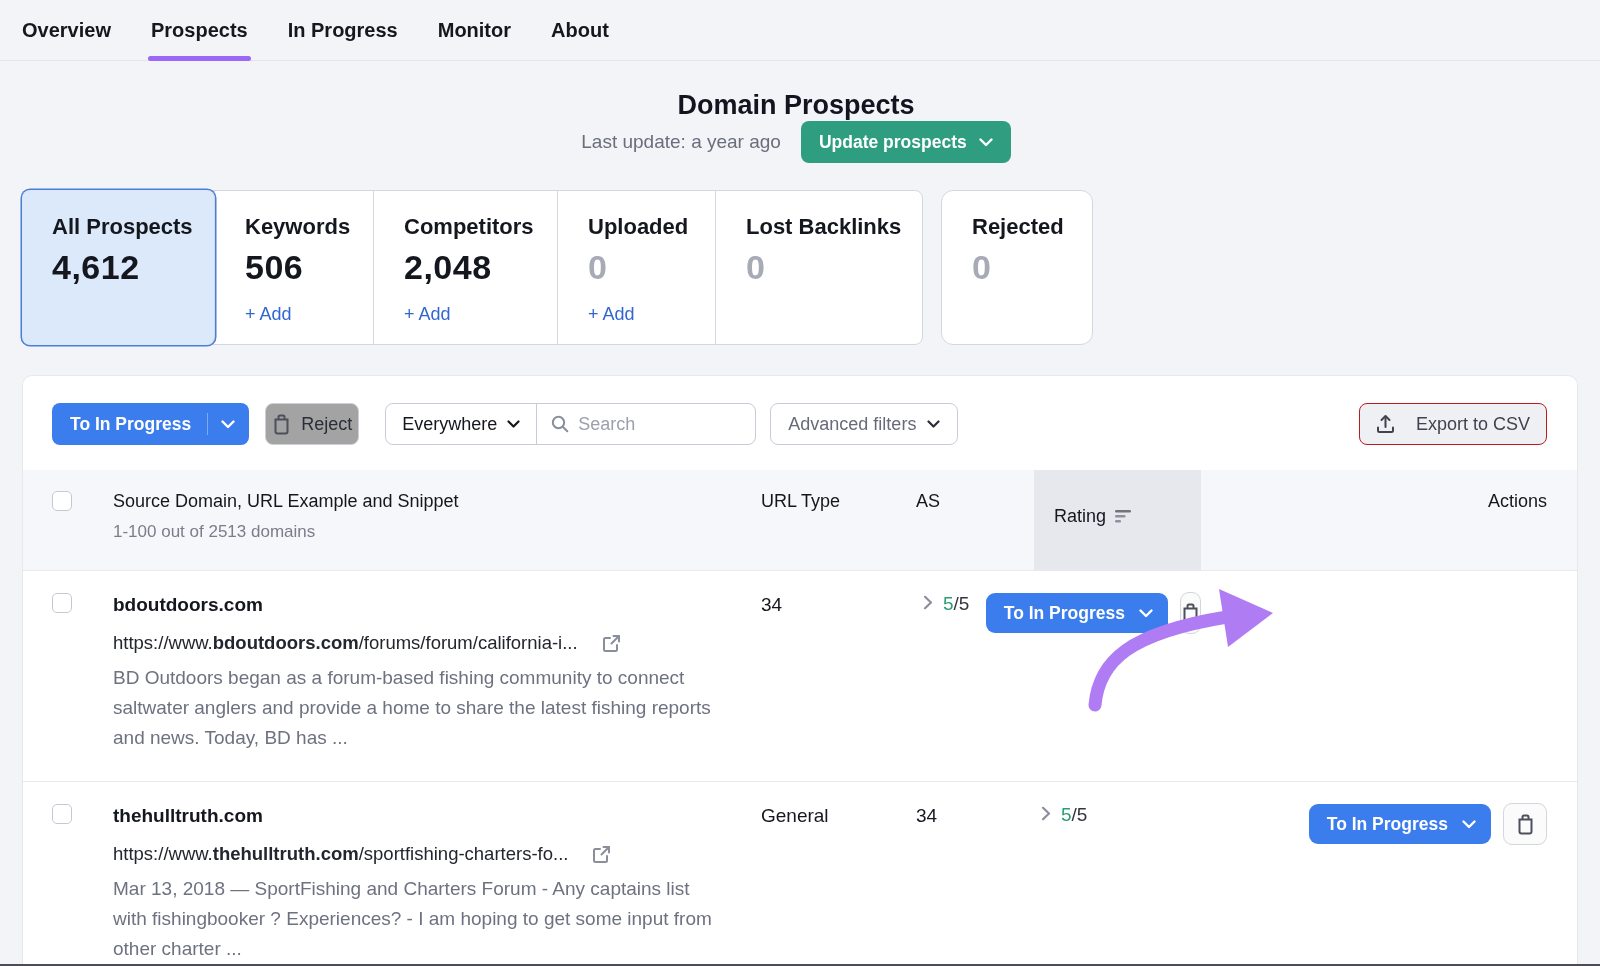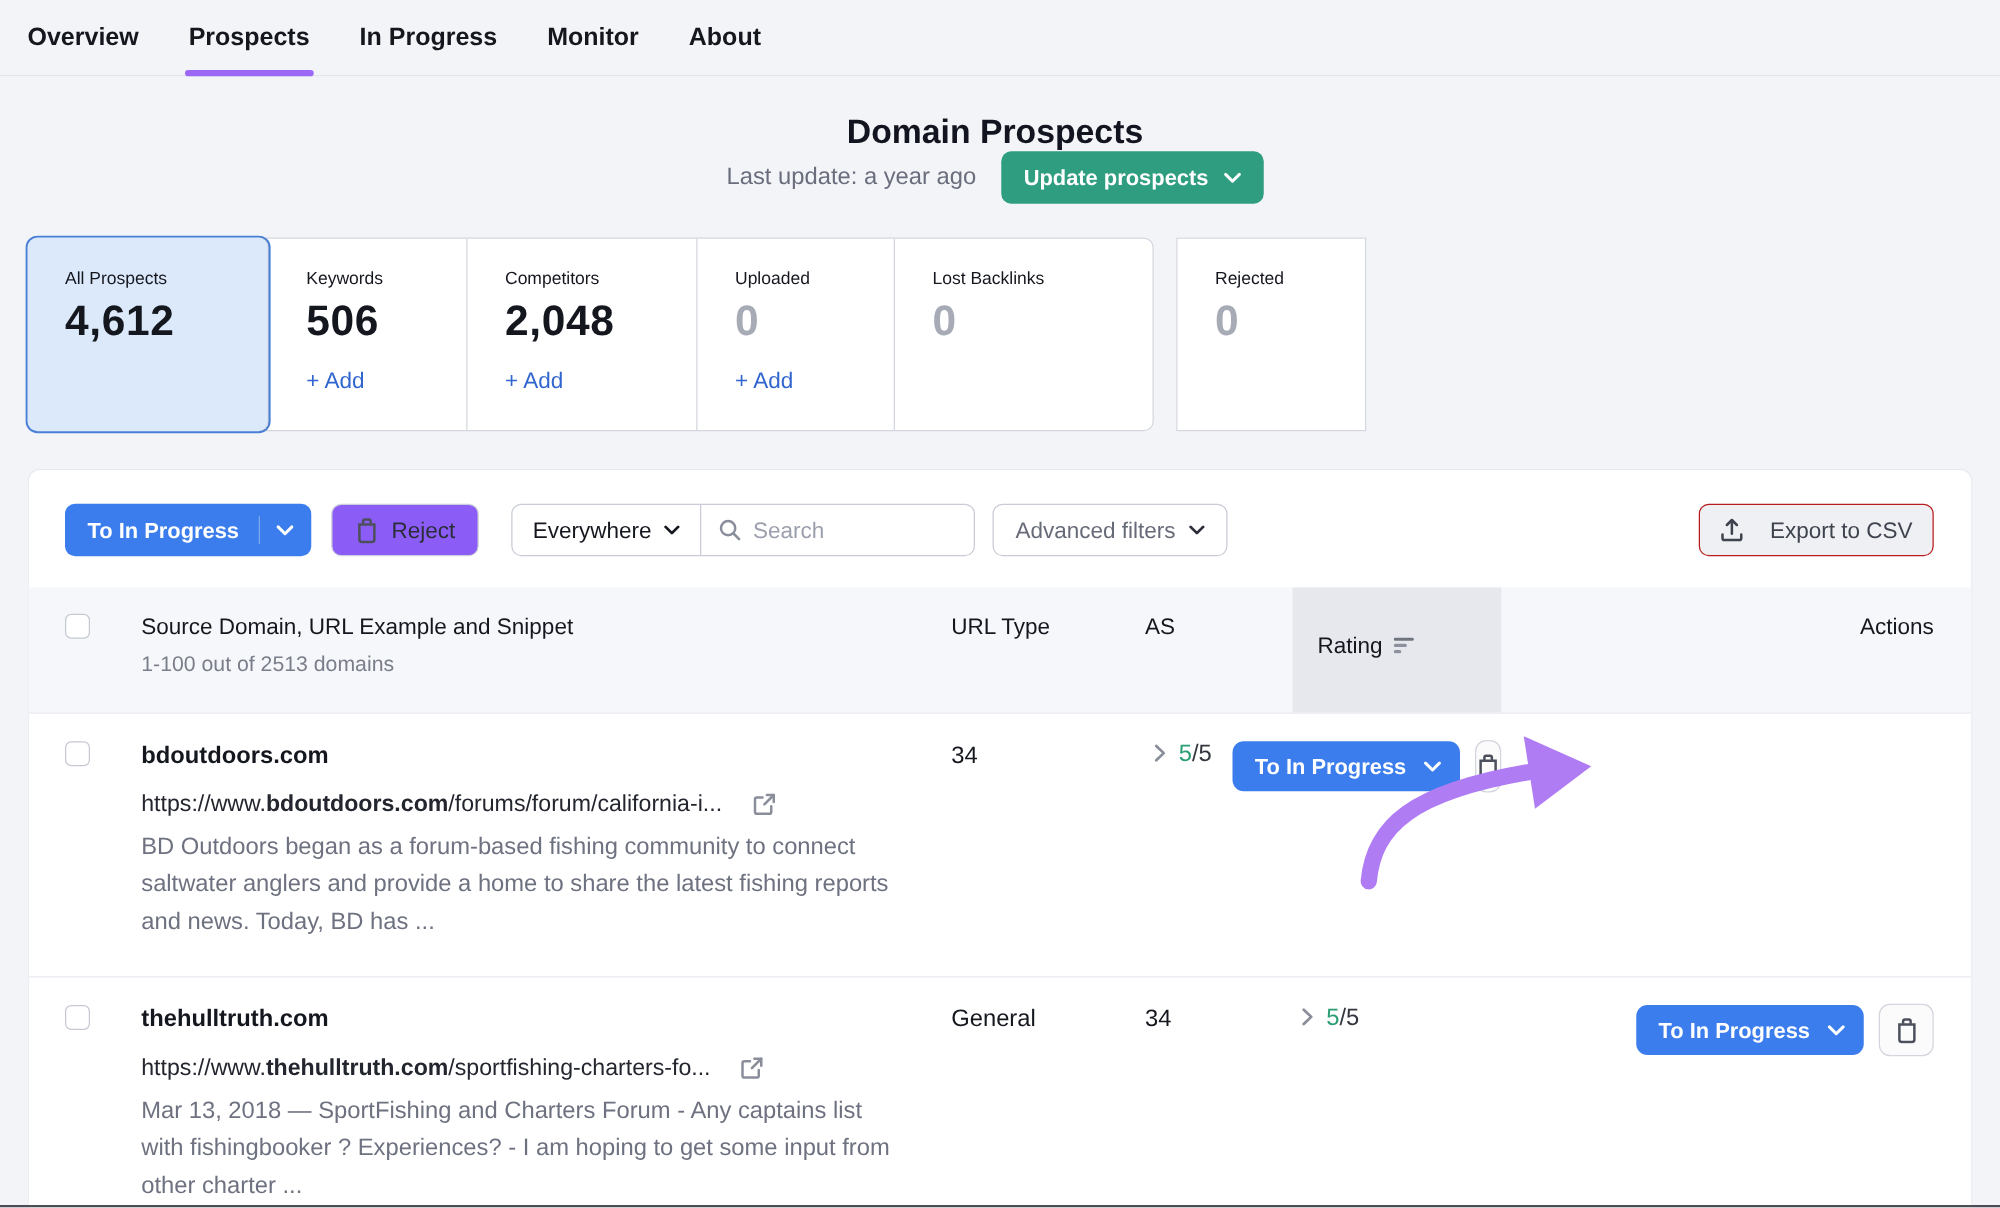--- a/index.html
+++ b/index.html
@@ -76,29 +76,29 @@
   }
   .stat-card:last-child { border-right: none; }
   .stat-card.selected {
     background: #dce9fa;
     border-radius: 8px;
     box-shadow: 0 0 0 1.5px #4a7fd6;
     z-index: 1;
     margin: -1px 0 -1px -1px;
     padding-top: 24px;
   }
-  .stat-label { font-size: 14px; color: #15171f; margin-bottom: 8px; white-space: nowrap; }
+  .stat-label { font-size: 22px; color: #15171f; margin-bottom: 8px; white-space: nowrap; font-weight: bold; }
   .stat-value { font-size: 34px; font-weight: 700; color: #15171f; letter-spacing: 0.5px; }
   .stat-value.muted { color: #a7abb6; }
   .stat-add { font-size: 18px; color: #3166cf; margin-top: 17px; cursor: pointer; display: inline-block; }
   .card-standalone {
     margin-left: 18px;
     background: #fff;
     border: 1px solid #d5d7e0;
-    border-radius: 0;
+    border-radius: 12px;
     padding: 23px 16px 0 30px;
     width: 152px;
   }
 
   
   .content-card {
     margin: 30px 22px 0;
     background: #fff;
     border: 1px solid #e6e8ef;
     border-bottom: none;
@@ -118,21 +118,21 @@
     font-size: 18px; cursor: pointer; font-family: inherit;
     border: none;
   }
   .btn-blue {
     background: #3b7ded; color: #fff; font-weight: 700; font-size: 17.5px;
     padding: 0 0 0 18px;
   }
   .btn-blue .divider { width: 1px; height: 22px; background: rgba(255,255,255,0.35); margin: 0 0 0 16px; }
   .btn-blue .chev { padding: 0 14px 0 13px; display: flex; align-items: center; }
   .btn-gray {
-    background: #8b5cf6; color: #2b2e38; gap: 10px; padding: 0 18px;
+    background: #a3a3a3; color: #2b2e38; gap: 10px; padding: 0 6px;
     border: 1px solid #cdd0da;
   }
   .btn-export {
     background: #eef0f4; color: #3f434e; gap: 21px; padding: 0 16px;
     margin-left: auto; border: 1px solid #b91c1c;
   }
   .search-group {
     display: flex; align-items: center;
     height: 42px; border: 1px solid #c9ccd6; border-radius: 8px;
     background: #fff; margin-left: 26px; overflow: hidden;

